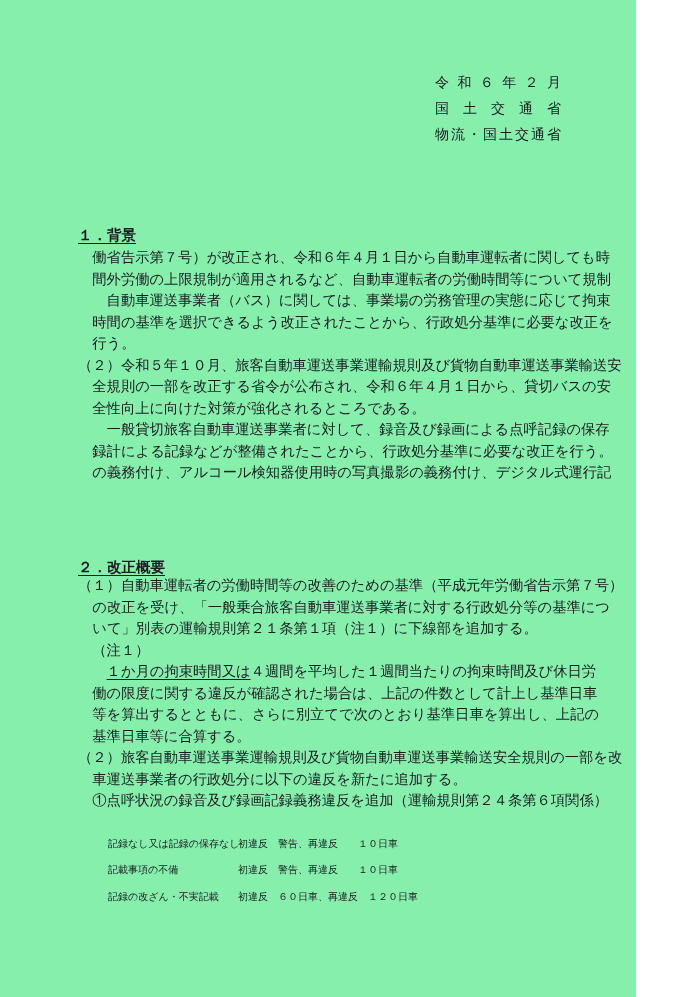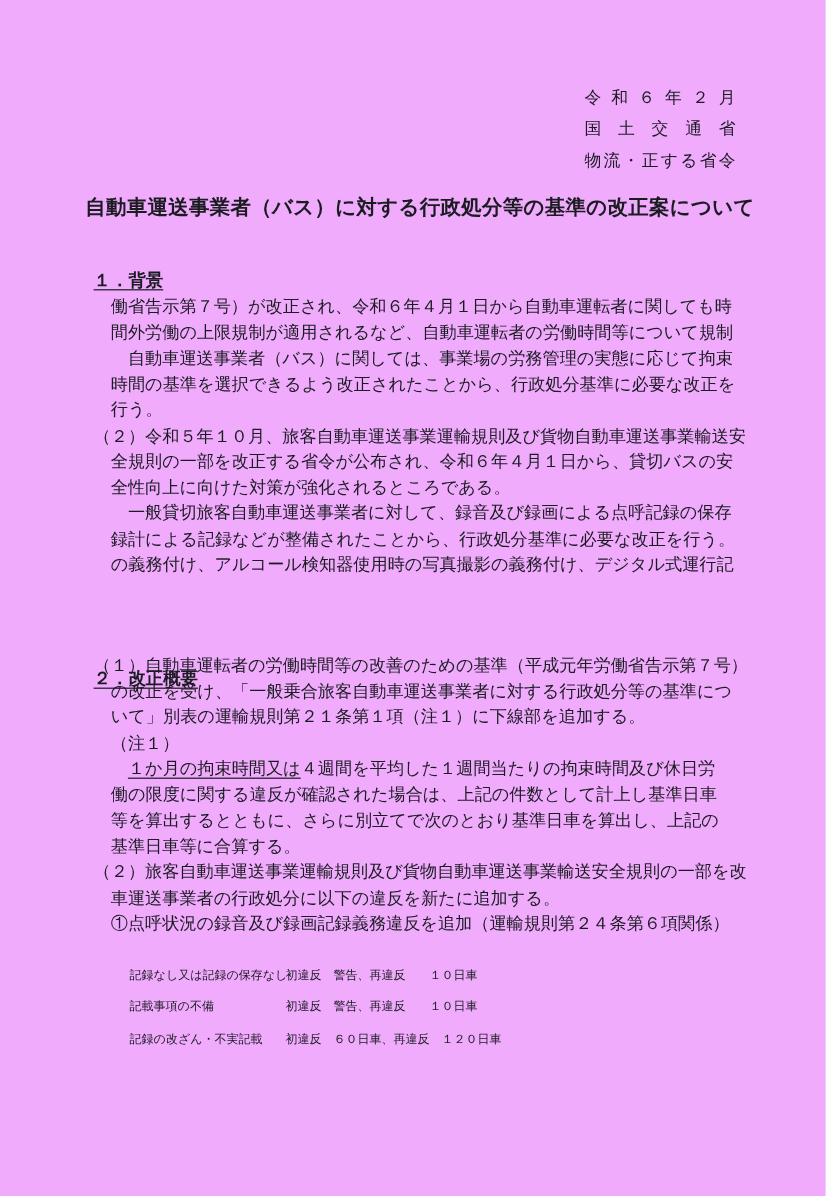--- a/index.html
+++ b/index.html
@@ -1,21 +1,21 @@
 <!DOCTYPE html>
 <html lang="ja"><head>
 <meta charset="utf-8">
 <style>
   html,body{margin:0;padding:0;background:#ffffff;}
   .page{
     position:relative;
-    width:688px;height:997px;
-    background:#f0abfc;
+    width:636px;height:997px;
+    background:#86efac;
     color:#1b1b22;
-    font-family:Liberation Mono, monospace;
+    font-family:Liberation Serif, serif;
     overflow:hidden;
   }
   
   .hdr-block{position:absolute;top:70px;right:75px;width:126px;}
   .hdr-line{
     font-size:14px;line-height:26px;
     text-align:justify;text-align-last:justify;
     white-space:nowrap;letter-spacing:0;
   }
   
@@ -29,21 +29,21 @@
     position:absolute;left:78px;
     font-size:14.5px;font-weight:bold;line-height:22px;
     text-decoration:underline;text-underline-offset:3px;
     white-space:pre;
   }
   .sec1-heading{top:224px;}
   .sec2-heading{top:556px;}
   
   .body-block{position:absolute;left:78px;width:560px;}
   .sec1-body{top:247px;}
-  .sec2-body{top:546px;}
+  .sec2-body{top:575px;}
   .ln{
     font-size:14.3px;line-height:21.5px;
     white-space:pre;letter-spacing:0;
   }
   .ind1{padding-left:1em;}
   .ind2{padding-left:2em;}
   .u{ text-decoration:underline;text-underline-offset:2.5px; }
   
   .pen-block{margin-top:19px;}
   .pen-row{
@@ -54,24 +54,23 @@
   .pen-detail{flex:0 0 auto;}
 </style>
 </head>
 <body>
 
 <div class="page">
 
   <div class="hdr-block">
     <div class="hdr-line">令和６年２月</div>
     <div class="hdr-line">国土交通省</div>
-    <div class="hdr-line">物流・正する省令</div>
+    <div class="hdr-line">物流・国土交通省</div>
   </div>
 
-  <div class="doc-title">自動車運送事業者（バス）に対する行政処分等の基準の改正案について</div>
 
   <div class="sec-heading sec1-heading">１．背景</div>
 
   <div class="body-block sec1-body">
     <div class="ln ind1">働省告示第７号）が改正され、令和６年４月１日から自動車運転者に関しても時</div>
     <div class="ln ind1">間外労働の上限規制が適用されるなど、自動車運転者の労働時間等について規制</div>
     <div class="ln ind2">自動車運送事業者（バス）に関しては、事業場の労務管理の実態に応じて拘束</div>
     <div class="ln ind1">時間の基準を選択できるよう改正されたことから、行政処分基準に必要な改正を</div>
     <div class="ln ind1">行う。</div>
     <div class="ln">（２）令和５年１０月、旅客自動車運送事業運輸規則及び貨物自動車運送事業輸送安</div>

